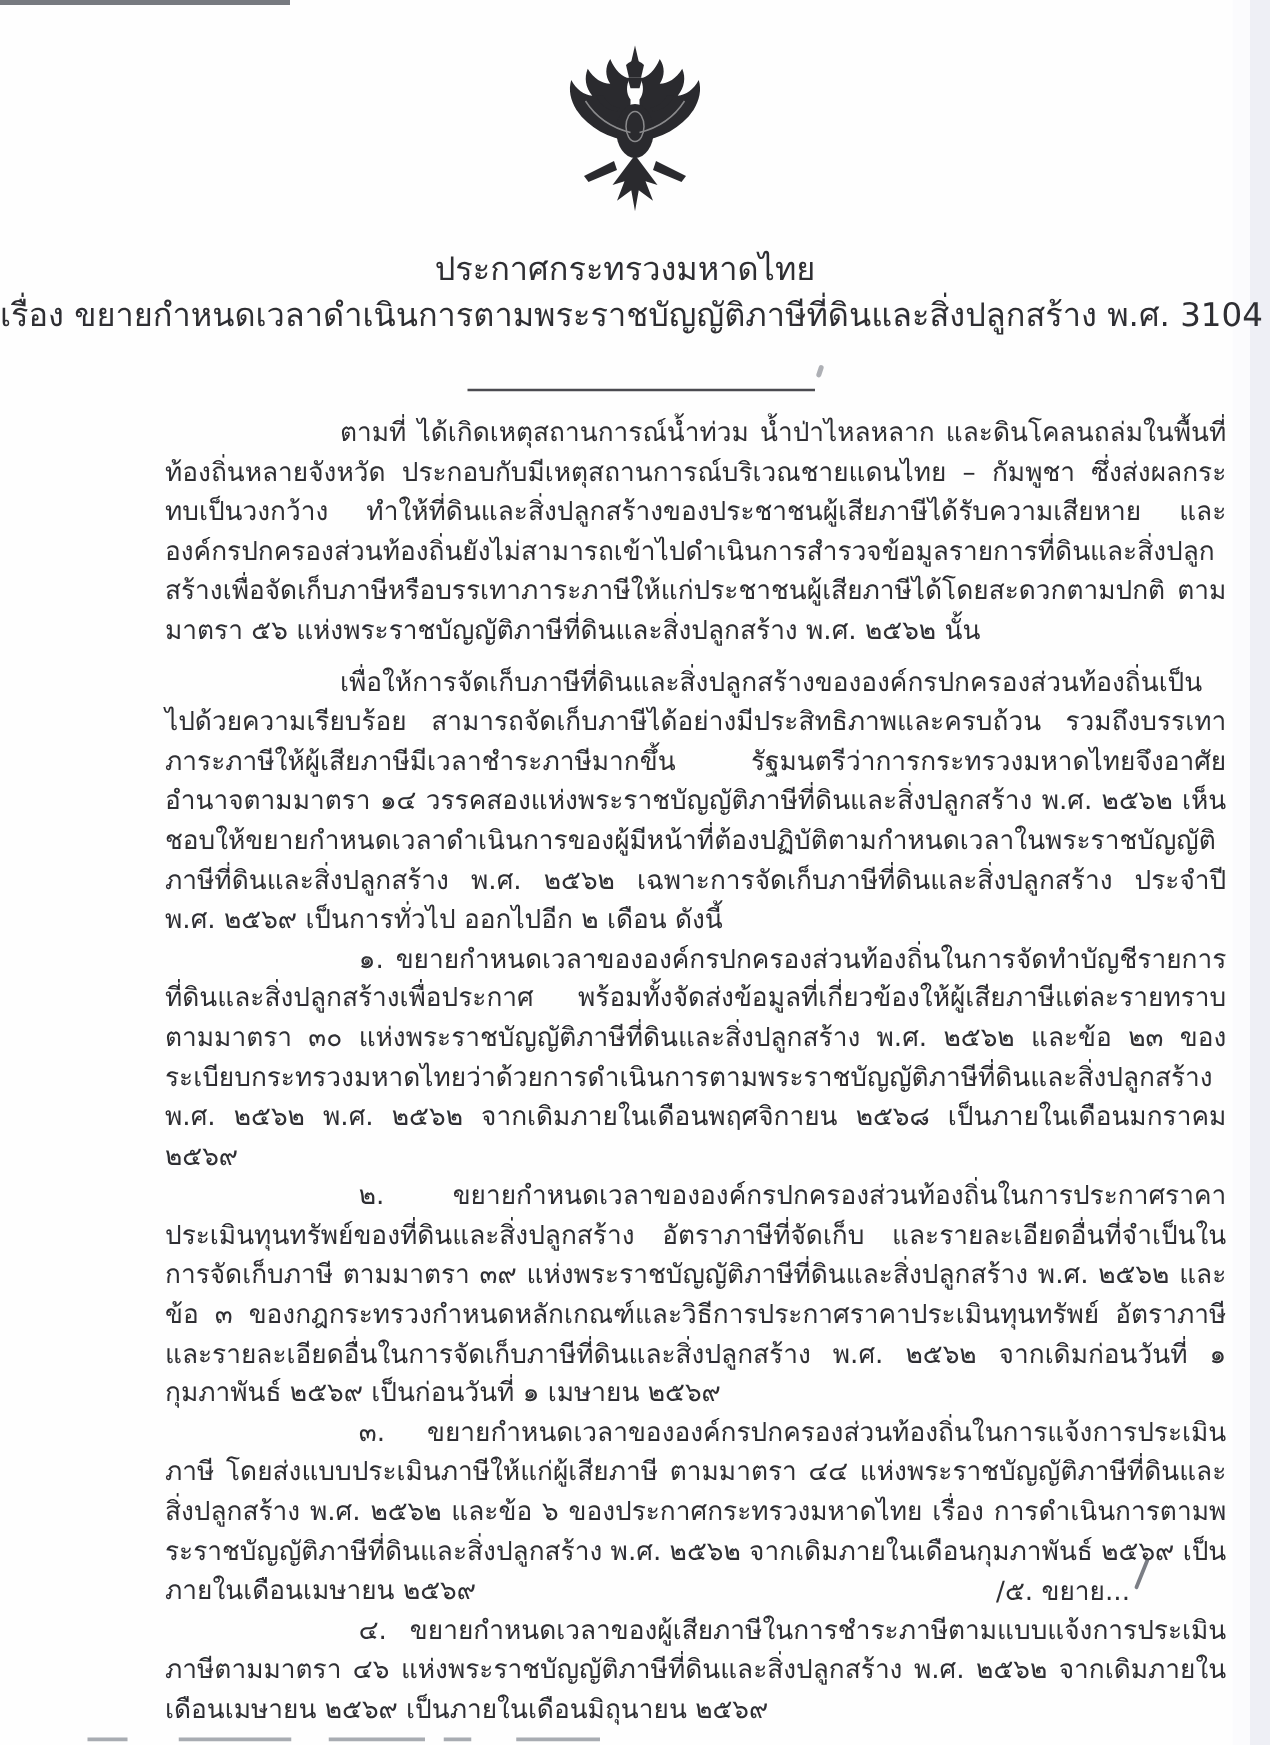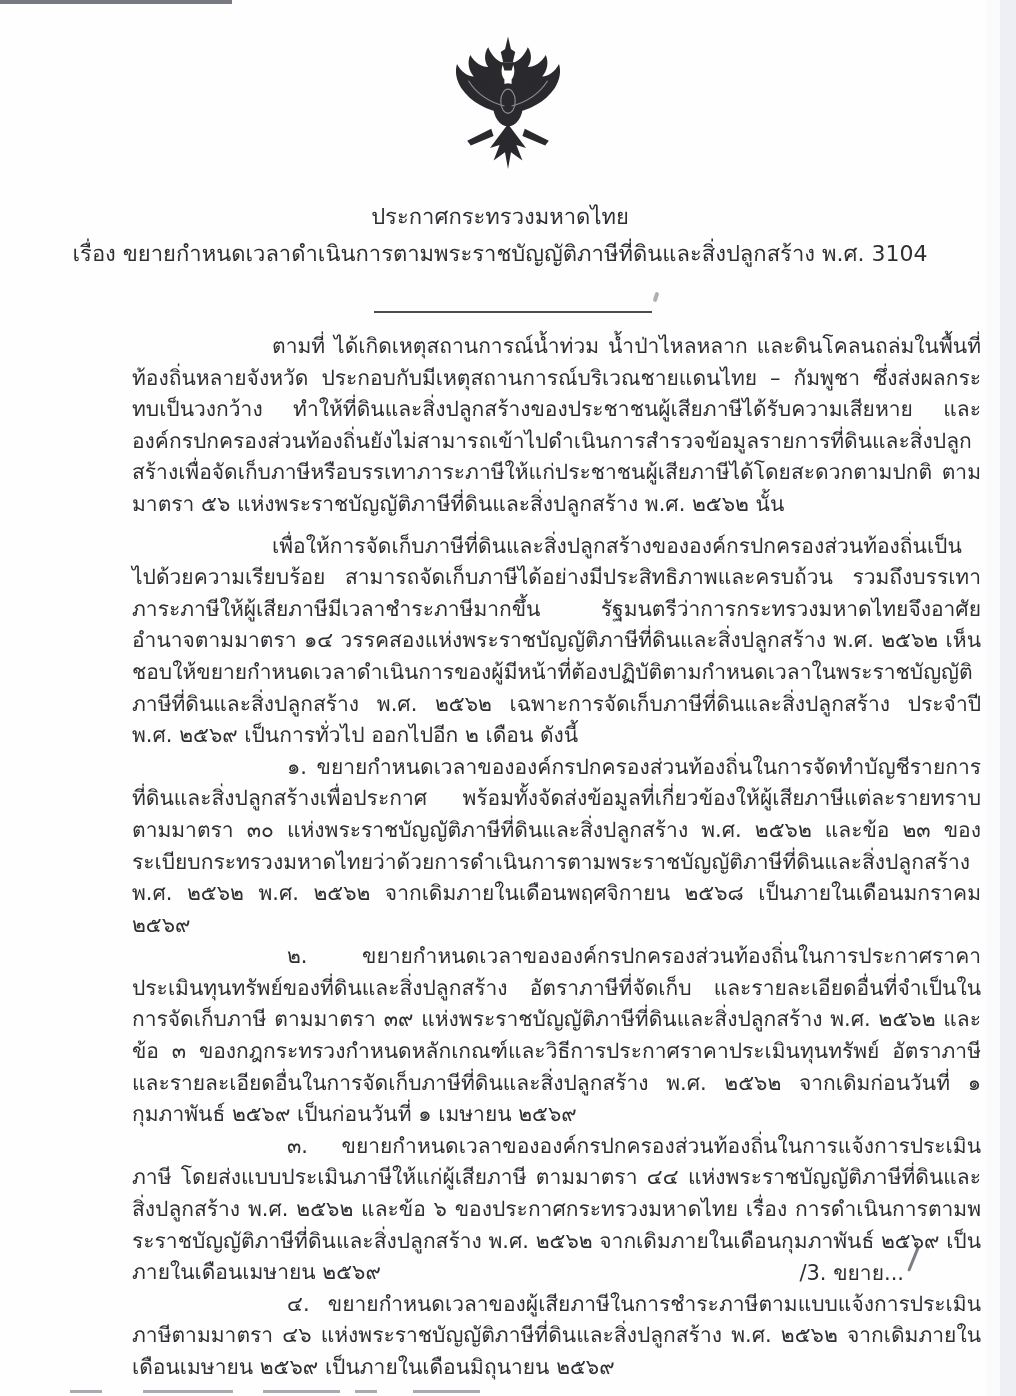--- a/index.html
+++ b/index.html
@@ -36,21 +36,21 @@
 
   .emblem-wrap {
     position: absolute; top: 34px; left: 50%; margin-left: -73px;
     width: 146px; height: 162px;
   }
   .emblem-wrap svg { width: 100%; height: 100%; }
 
   .titles {
     position: absolute; top: 198px; left: 0; width: 1000px;
     text-align: center;
-    font-size: 22px; line-height: 37px;
+    font-size: 26px; line-height: 37px;
     white-space: nowrap;
   }
   .divider {
     position: absolute; top: 311px; left: 374px; width: 278px;
     border-top: 2.5px solid #4b4b50;
   }
 
   .body {
     position: absolute; top: 331px; left: 84px; width: 849px;
     font-size: 21px; line-height: 31.6px;
@@ -119,16 +119,16 @@
 
   <div class="body">
     <p class="indent-preamble">ตามที่ ได้เกิดเหตุสถานการณ์น้ำท่วม น้ำป่าไหลหลาก และดินโคลนถล่มในพื้นที่ท้องถิ่นหลายจังหวัด ประกอบกับมีเหตุสถานการณ์บริเวณชายแดนไทย – กัมพูชา ซึ่งส่งผลกระทบเป็นวงกว้าง ทำให้ที่ดินและสิ่งปลูกสร้างของประชาชนผู้เสียภาษีได้รับความเสียหาย และองค์กรปกครองส่วนท้องถิ่นยังไม่สามารถเข้าไปดำเนินการสำรวจข้อมูลรายการที่ดินและสิ่งปลูกสร้างเพื่อจัดเก็บภาษีหรือบรรเทาภาระภาษีให้แก่ประชาชนผู้เสียภาษีได้โดยสะดวกตามปกติ ตามมาตรา ๕๖ แห่งพระราชบัญญัติภาษีที่ดินและสิ่งปลูกสร้าง พ.ศ. ๒๕๖๒ นั้น</p>
     <p class="indent-preamble gap-before">เพื่อให้การจัดเก็บภาษีที่ดินและสิ่งปลูกสร้างขององค์กรปกครองส่วนท้องถิ่นเป็นไปด้วยความเรียบร้อย สามารถจัดเก็บภาษีได้อย่างมีประสิทธิภาพและครบถ้วน รวมถึงบรรเทาภาระภาษีให้ผู้เสียภาษีมีเวลาชำระภาษีมากขึ้น รัฐมนตรีว่าการกระทรวงมหาดไทยจึงอาศัยอำนาจตามมาตรา ๑๔ วรรคสองแห่งพระราชบัญญัติภาษีที่ดินและสิ่งปลูกสร้าง พ.ศ. ๒๕๖๒ เห็นชอบให้ขยายกำหนดเวลาดำเนินการของผู้มีหน้าที่ต้องปฏิบัติตามกำหนดเวลาในพระราชบัญญัติภาษีที่ดินและสิ่งปลูกสร้าง พ.ศ. ๒๕๖๒ เฉพาะการจัดเก็บภาษีที่ดินและสิ่งปลูกสร้าง ประจำปี พ.ศ. ๒๕๖๙ เป็นการทั่วไป ออกไปอีก ๒ เดือน ดังนี้</p>
     <p class="indent-item">๑. ขยายกำหนดเวลาขององค์กรปกครองส่วนท้องถิ่นในการจัดทำบัญชีรายการที่ดินและสิ่งปลูกสร้างเพื่อประกาศ พร้อมทั้งจัดส่งข้อมูลที่เกี่ยวข้องให้ผู้เสียภาษีแต่ละรายทราบ ตามมาตรา ๓๐ แห่งพระราชบัญญัติภาษีที่ดินและสิ่งปลูกสร้าง พ.ศ. ๒๕๖๒ และข้อ ๒๓ ของระเบียบกระทรวงมหาดไทยว่าด้วยการดำเนินการตามพระราชบัญญัติภาษีที่ดินและสิ่งปลูกสร้าง พ.ศ. ๒๕๖๒ พ.ศ. ๒๕๖๒ จากเดิมภายในเดือนพฤศจิกายน ๒๕๖๘ เป็นภายในเดือนมกราคม ๒๕๖๙</p>
     <p class="indent-item">๒. ขยายกำหนดเวลาขององค์กรปกครองส่วนท้องถิ่นในการประกาศราคาประเมินทุนทรัพย์ของที่ดินและสิ่งปลูกสร้าง อัตราภาษีที่จัดเก็บ และรายละเอียดอื่นที่จำเป็นในการจัดเก็บภาษี ตามมาตรา ๓๙ แห่งพระราชบัญญัติภาษีที่ดินและสิ่งปลูกสร้าง พ.ศ. ๒๕๖๒ และข้อ ๓ ของกฎกระทรวงกำหนดหลักเกณฑ์และวิธีการประกาศราคาประเมินทุนทรัพย์ อัตราภาษี และรายละเอียดอื่นในการจัดเก็บภาษีที่ดินและสิ่งปลูกสร้าง พ.ศ. ๒๕๖๒ จากเดิมก่อนวันที่ ๑ กุมภาพันธ์ ๒๕๖๙ เป็นก่อนวันที่ ๑ เมษายน ๒๕๖๙</p>
     <p class="indent-item">๓. ขยายกำหนดเวลาขององค์กรปกครองส่วนท้องถิ่นในการแจ้งการประเมินภาษี โดยส่งแบบประเมินภาษีให้แก่ผู้เสียภาษี ตามมาตรา ๔๔ แห่งพระราชบัญญัติภาษีที่ดินและสิ่งปลูกสร้าง พ.ศ. ๒๕๖๒ และข้อ ๖ ของประกาศกระทรวงมหาดไทย เรื่อง การดำเนินการตามพระราชบัญญัติภาษีที่ดินและสิ่งปลูกสร้าง พ.ศ. ๒๕๖๒ จากเดิมภายในเดือนกุมภาพันธ์ ๒๕๖๙ เป็นภายในเดือนเมษายน ๒๕๖๙</p>
     <p class="indent-item">๔. ขยายกำหนดเวลาของผู้เสียภาษีในการชำระภาษีตามแบบแจ้งการประเมินภาษีตามมาตรา ๔๖ แห่งพระราชบัญญัติภาษีที่ดินและสิ่งปลูกสร้าง พ.ศ. ๒๕๖๒ จากเดิมภายในเดือนเมษายน ๒๕๖๙ เป็นภายในเดือนมิถุนายน ๒๕๖๙</p>
   </div>
 
-  <div class="continuation">/3. ขยาย...</div>
+  <div class="continuation">/๕. ขยาย...</div>
   <div class="pen-stroke"></div>
 
 </div>
 
 </body></html>

